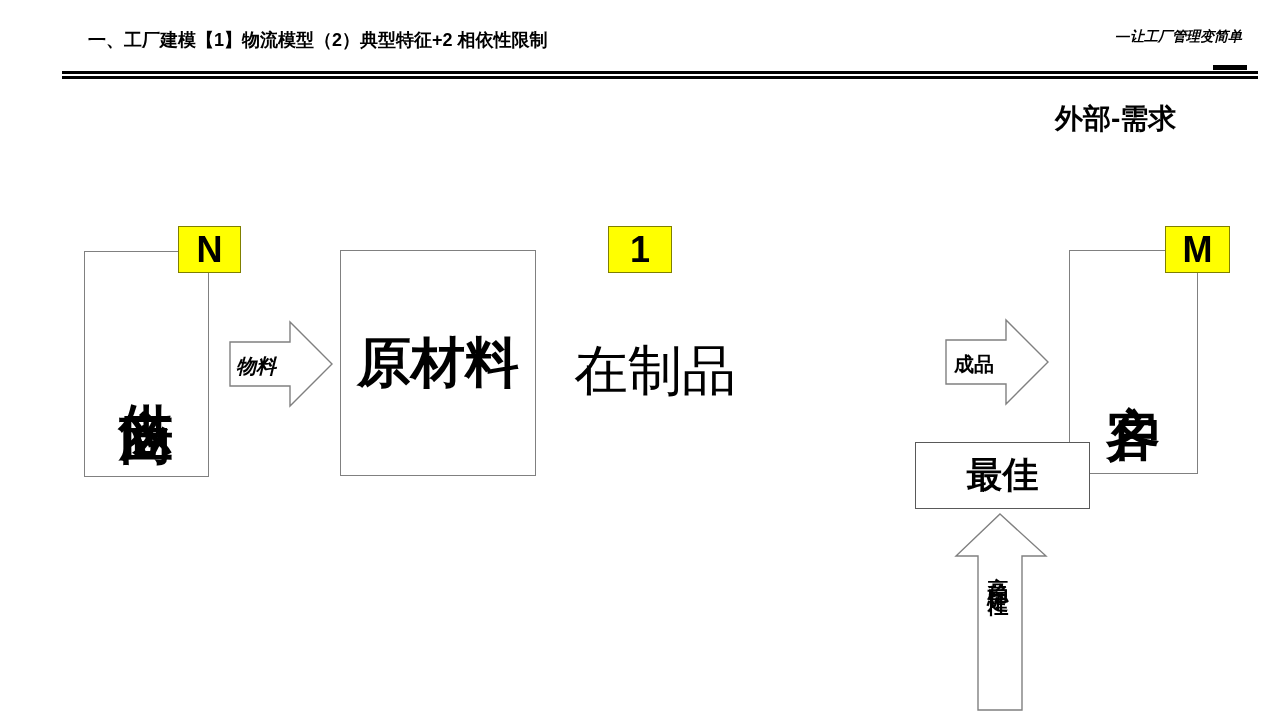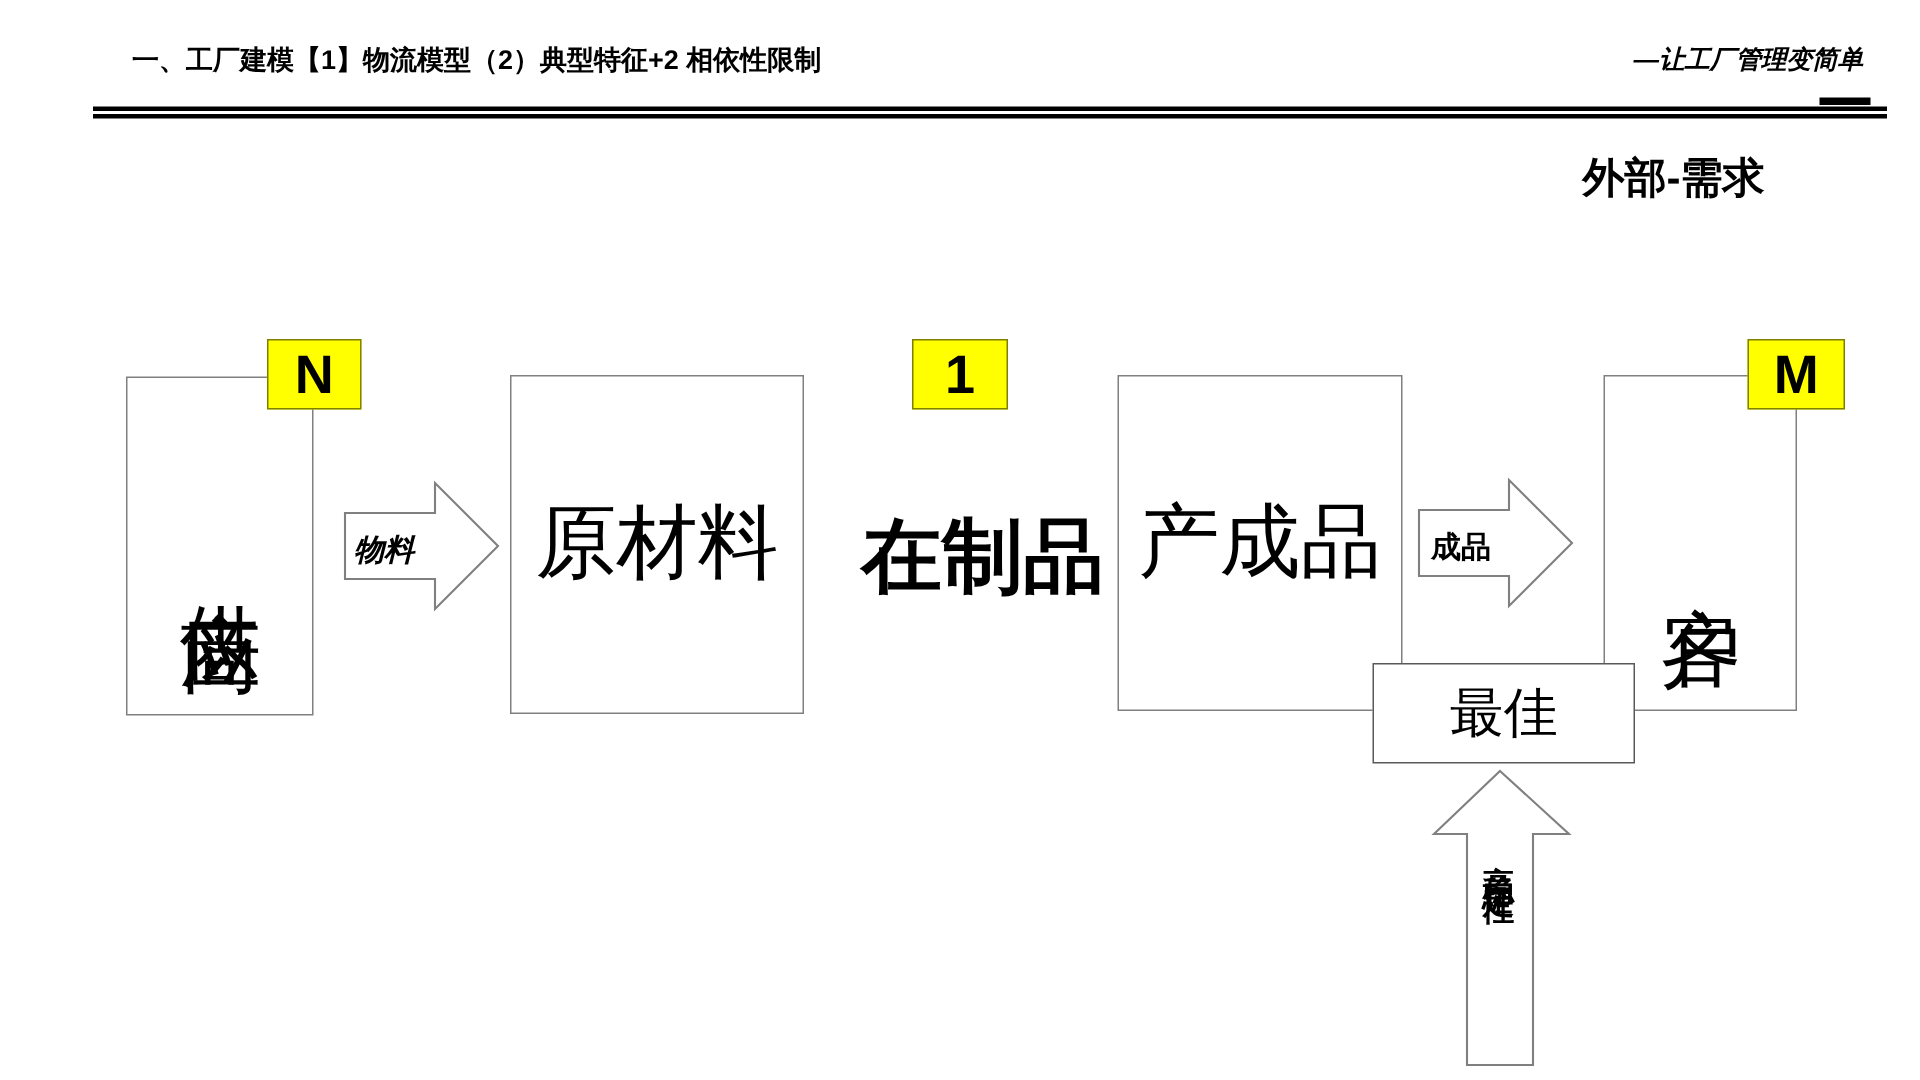--- a/index.html
+++ b/index.html
@@ -11,21 +11,21 @@
   .slide{position:absolute;inset:0;background:#fff;}
 
   
   .hdr-title{
     position:absolute;left:88px;top:28px;
     font-size:18px;font-weight:bold;letter-spacing:0px;
     white-space:nowrap;color:#000;
   }
   .hdr-tagline{
     position:absolute;right:38px;top:28px;
-    font-size:17px;font-weight:bold;font-style:italic;
+    font-size:14px;font-weight:bold;font-style:italic;
     white-space:nowrap;color:#000;
   }
   .hdr-dash{
     position:absolute;left:1213px;top:65px;width:34px;height:5px;
     background:#000;
   }
   .rule-outer{
     position:absolute;left:62px;top:71px;width:1196px;height:8px;
     border-top:3px solid #000;border-bottom:3px solid #000;
     box-sizing:border-box;background:#fff;
@@ -37,21 +37,21 @@
     font-size:28px;font-weight:bold;white-space:nowrap;
   }
 
   
   .box{
     position:absolute;border:1.3px solid #808080;background:#fff;
     box-sizing:border-box;
     display:flex;align-items:center;justify-content:center;
   }
   .box-label{
-    font-size:54px;font-weight:normal;line-height:1.02;color:#000;
+    font-size:54px;font-weight:bold;line-height:1.02;color:#000;
     white-space:nowrap;
   }
   .vert{
     writing-mode:vertical-rl;text-orientation:upright;
     letter-spacing:2px;
   }
 
   
   #box-supplier{left:84px;top:251px;width:125px;height:226px;}
   
@@ -59,21 +59,21 @@
   
   #box-fin{left:745px;top:250px;width:190px;height:224px;}
   
   #box-cust{left:1069px;top:250px;width:129px;height:224px;}
   
   #box-best{left:915px;top:442px;width:175px;height:67px;border-color:#595959;z-index:6;}
   #box-best .box-label{font-size:36px;text-align:right;}
 
   
   .free-text{
-    position:absolute;font-size:54px;font-weight:bold;white-space:nowrap;
+    position:absolute;font-size:54px;font-weight:normal;white-space:nowrap;
   }
   #txt-wip{left:574px;top:335px;}
 
   
   .badge{
     position:absolute;background:#FFFF00;border:1.5px solid #7F7F00;
     box-sizing:border-box;display:flex;align-items:center;justify-content:center;
     font-size:36px;font-weight:bold;color:#000;z-index:9;
   }
   #badge-n{left:178px;top:226px;width:63px;height:47px;}
@@ -117,23 +117,20 @@
   <div class="box" id="box-supplier">
     <span class="box-label vert">供应商</span>
   </div>
 
   <div class="box" id="box-raw">
     <span class="box-label">原材料</span>
   </div>
 
   <div class="free-text" id="txt-wip">在制品</div>
 
-  <div class="box" id="box-fin">
-    <span class="box-label">产成品</span>
-  </div>
 
   <div class="box" id="box-cust">
     <span class="box-label vert">客户</span>
   </div>
 
   <div class="box" id="box-best">
     <span class="box-label">最佳</span>
   </div>
 
   <div class="badge" id="badge-n">N</div>

